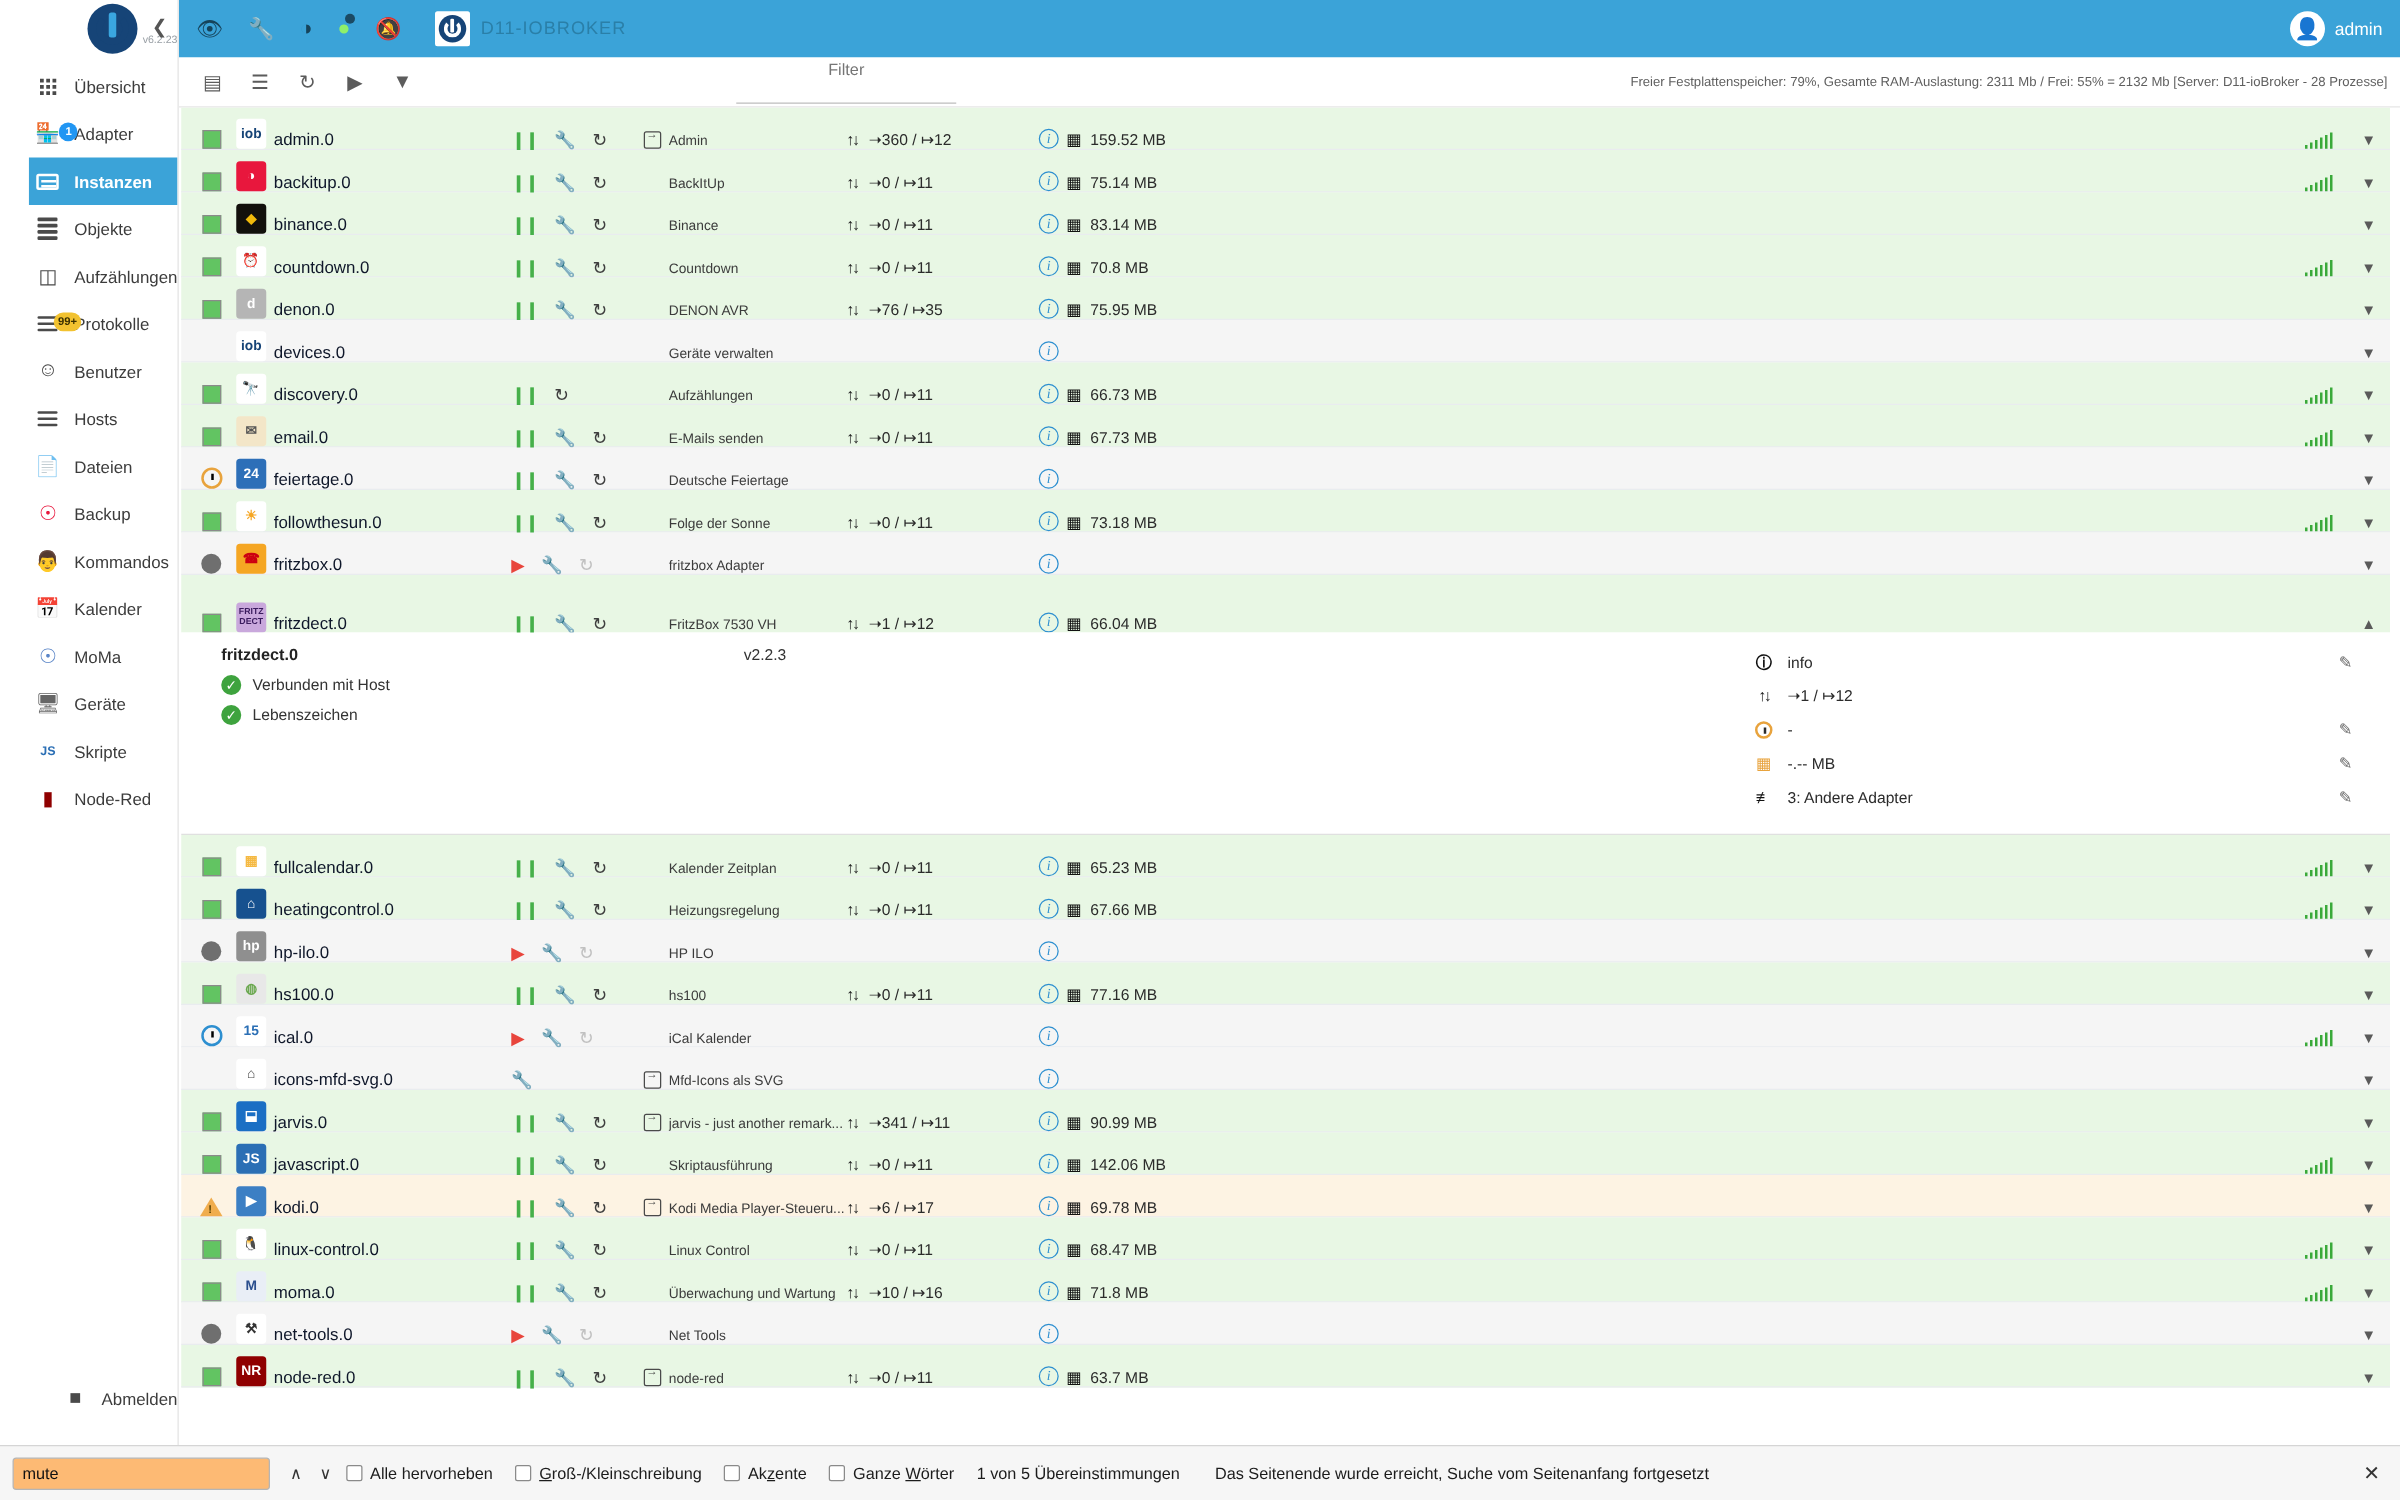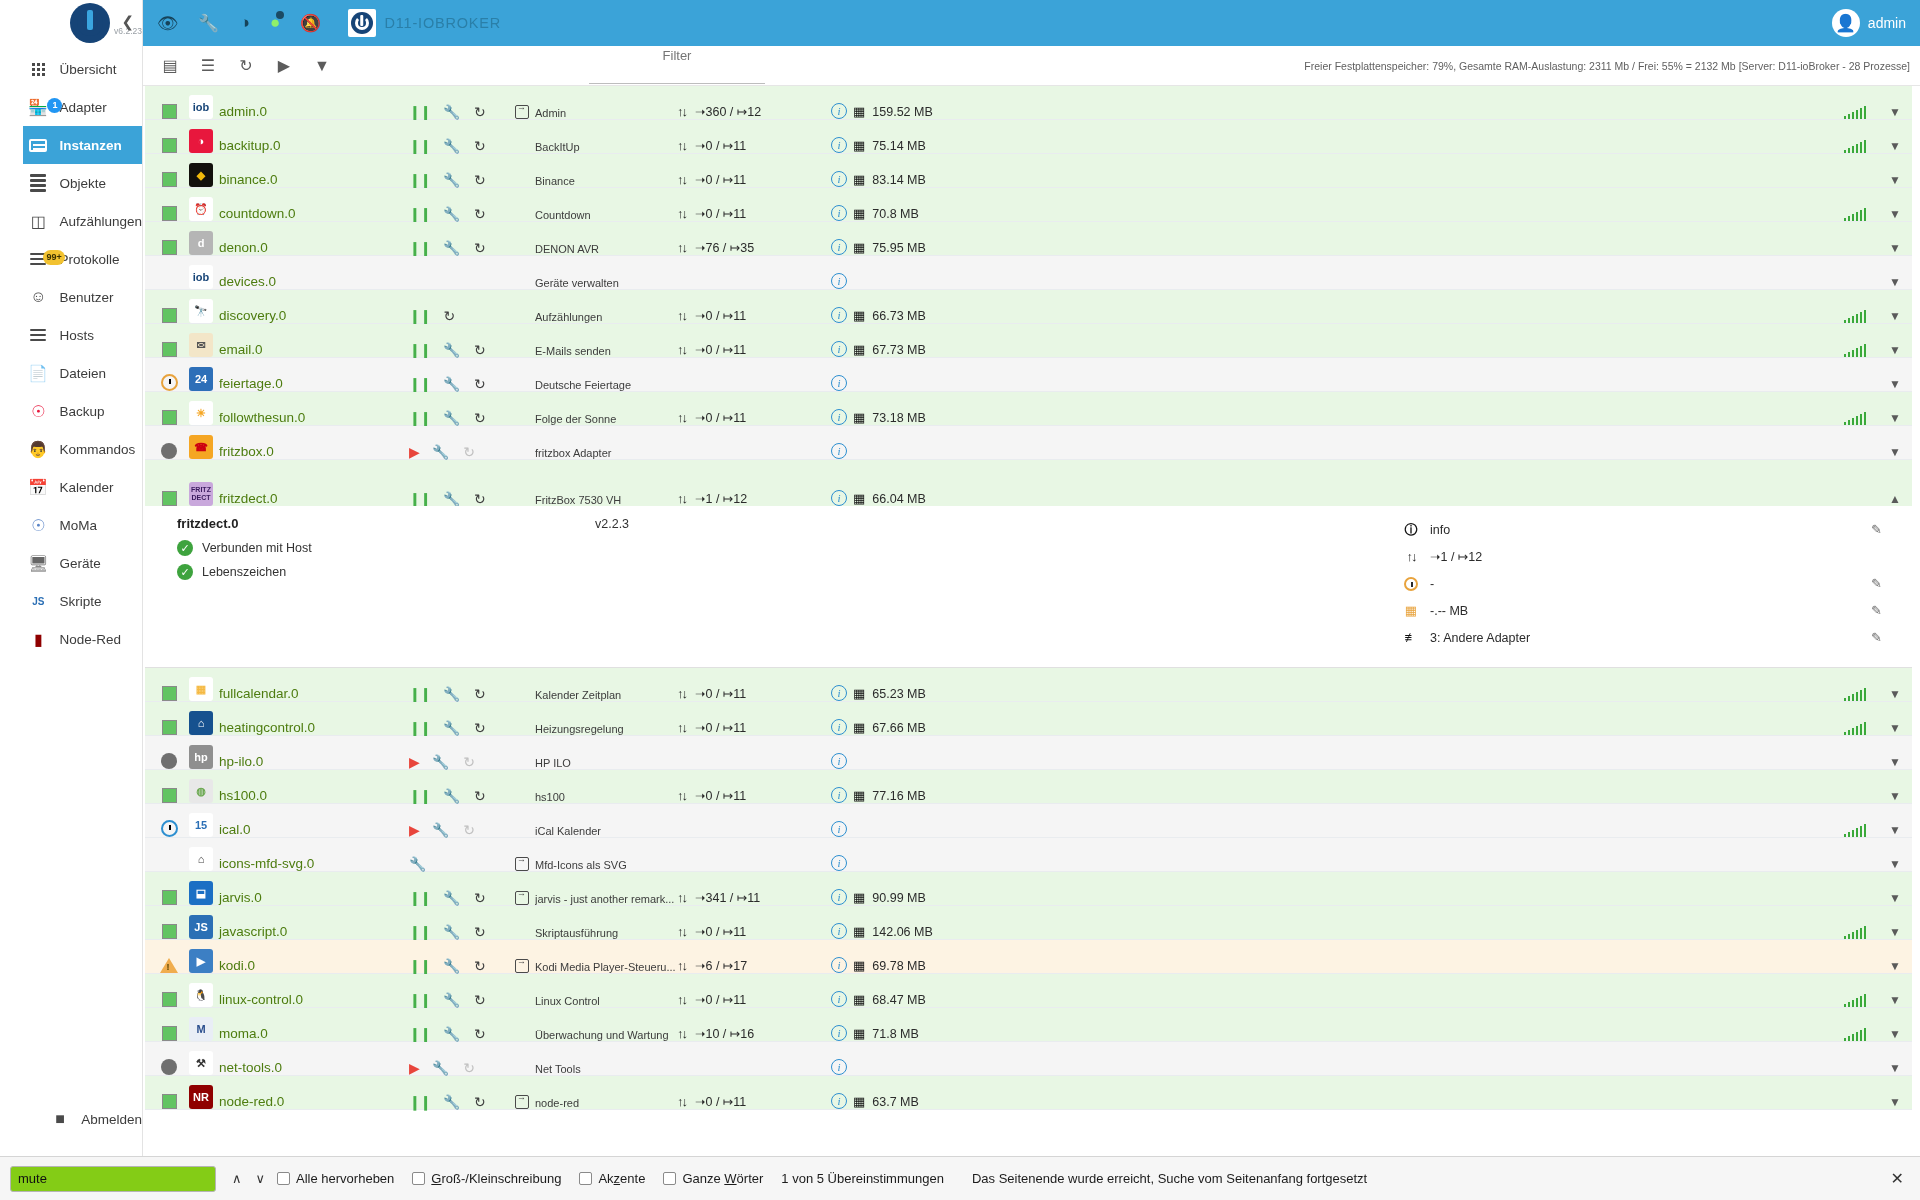--- a/index.html
+++ b/index.html
@@ -160,21 +160,21 @@
   .clock-i.blue { border-color:#2d8fd0; }
   .clock-i::after{content:"";position:absolute;left:50%;top:3px;width:1.5px;height:5px;background:currentColor;}
   .tri-warn { width:0;height:0;border-left:9px solid transparent;border-right:9px solid transparent;border-bottom:15px solid #f0ad4e;position:relative;}
   .tri-warn::after{content:"!";position:absolute;left:-2.5px;top:4px;font-size:9px;color:#5a4200;font-weight:700;}
 
   .c-icon { width: 36px; flex: 0 0 36px; display:flex;align-items:center;justify-content:center;}
   .ad-ic {
     width: 24px;height:24px;border-radius:3px;display:flex;align-items:center;justify-content:center;
     font-size:11px;font-weight:700;color:#fff;overflow:hidden;line-height:1;text-align:center;
   }
-  .c-name { width: 190px; flex: 0 0 190px; color:#4d7c0f; font-size:13.5px; }
+  .c-name { width: 190px; flex: 0 0 190px; color:#0f172a; font-size:13.5px; }
   .c-ctrl { width: 100px; flex: 0 0 100px; display:flex;align-items:center;gap:13px; }
   .ctl { font-size:14px; cursor:pointer; line-height:1;}
   .ctl.pause { color:#46b04a; font-weight:700; letter-spacing:-1px;}
   .ctl.play { color:#e8453c; }
   .ctl.wrench { color:#3e3e3e; }
   .ctl.refresh { color:#3e3e3e; }
   .ctl.refresh.dim { color:#c1c1c1; }
   .c-link { width: 26px; flex: 0 0 26px; display:flex;align-items:center;justify-content:center; }
   .link-box { width:14px;height:14px;border:1.4px solid #4a4a4a;border-radius:2px;position:relative;}
   .link-box::after{content:"→";position:absolute;left:1px;top:-4px;font-size:9px;color:#4a4a4a;}
@@ -217,21 +217,21 @@
   .det-row .pencil { margin-left:auto; color:#6a6a6a; font-size:13px; cursor:pointer;}
 
   
   .findbar {
     height: 44px; flex: 0 0 44px; background: #f6f6f6;
     border-top: 1px solid #d5d5d5; display:flex; align-items:center;
     padding: 0 10px; gap: 12px; font-size: 13px; color:#1c1c1c;
   }
   .find-input {
     width: 206px; height: 26px; border: 1px solid #b5b5b5; border-radius: 3px;
-    background: #84cc16; padding: 0 7px; font-size: 13px; outline:none;
+    background: #fdba74; padding: 0 7px; font-size: 13px; outline:none;
     font-family: "Liberation Sans", sans-serif; color:#111;
   }
   .find-nav { display:flex; gap:14px; color:#333; font-size:13px; margin-left:4px;}
   .find-nav span{cursor:pointer;}
   .chk { display:flex; align-items:center; gap:6px; cursor:pointer; }
   .chk .box { width:13px;height:13px;border:1px solid #8a8a8a;background:#fff;border-radius:2px;flex:0 0 13px;}
   .u { text-decoration: underline; }
   .find-count { margin-left: 6px; }
   .find-msg { margin-left: 16px; }
   .find-close { margin-left: auto; font-size: 16px; color:#333; cursor:pointer; padding-right:6px;}

